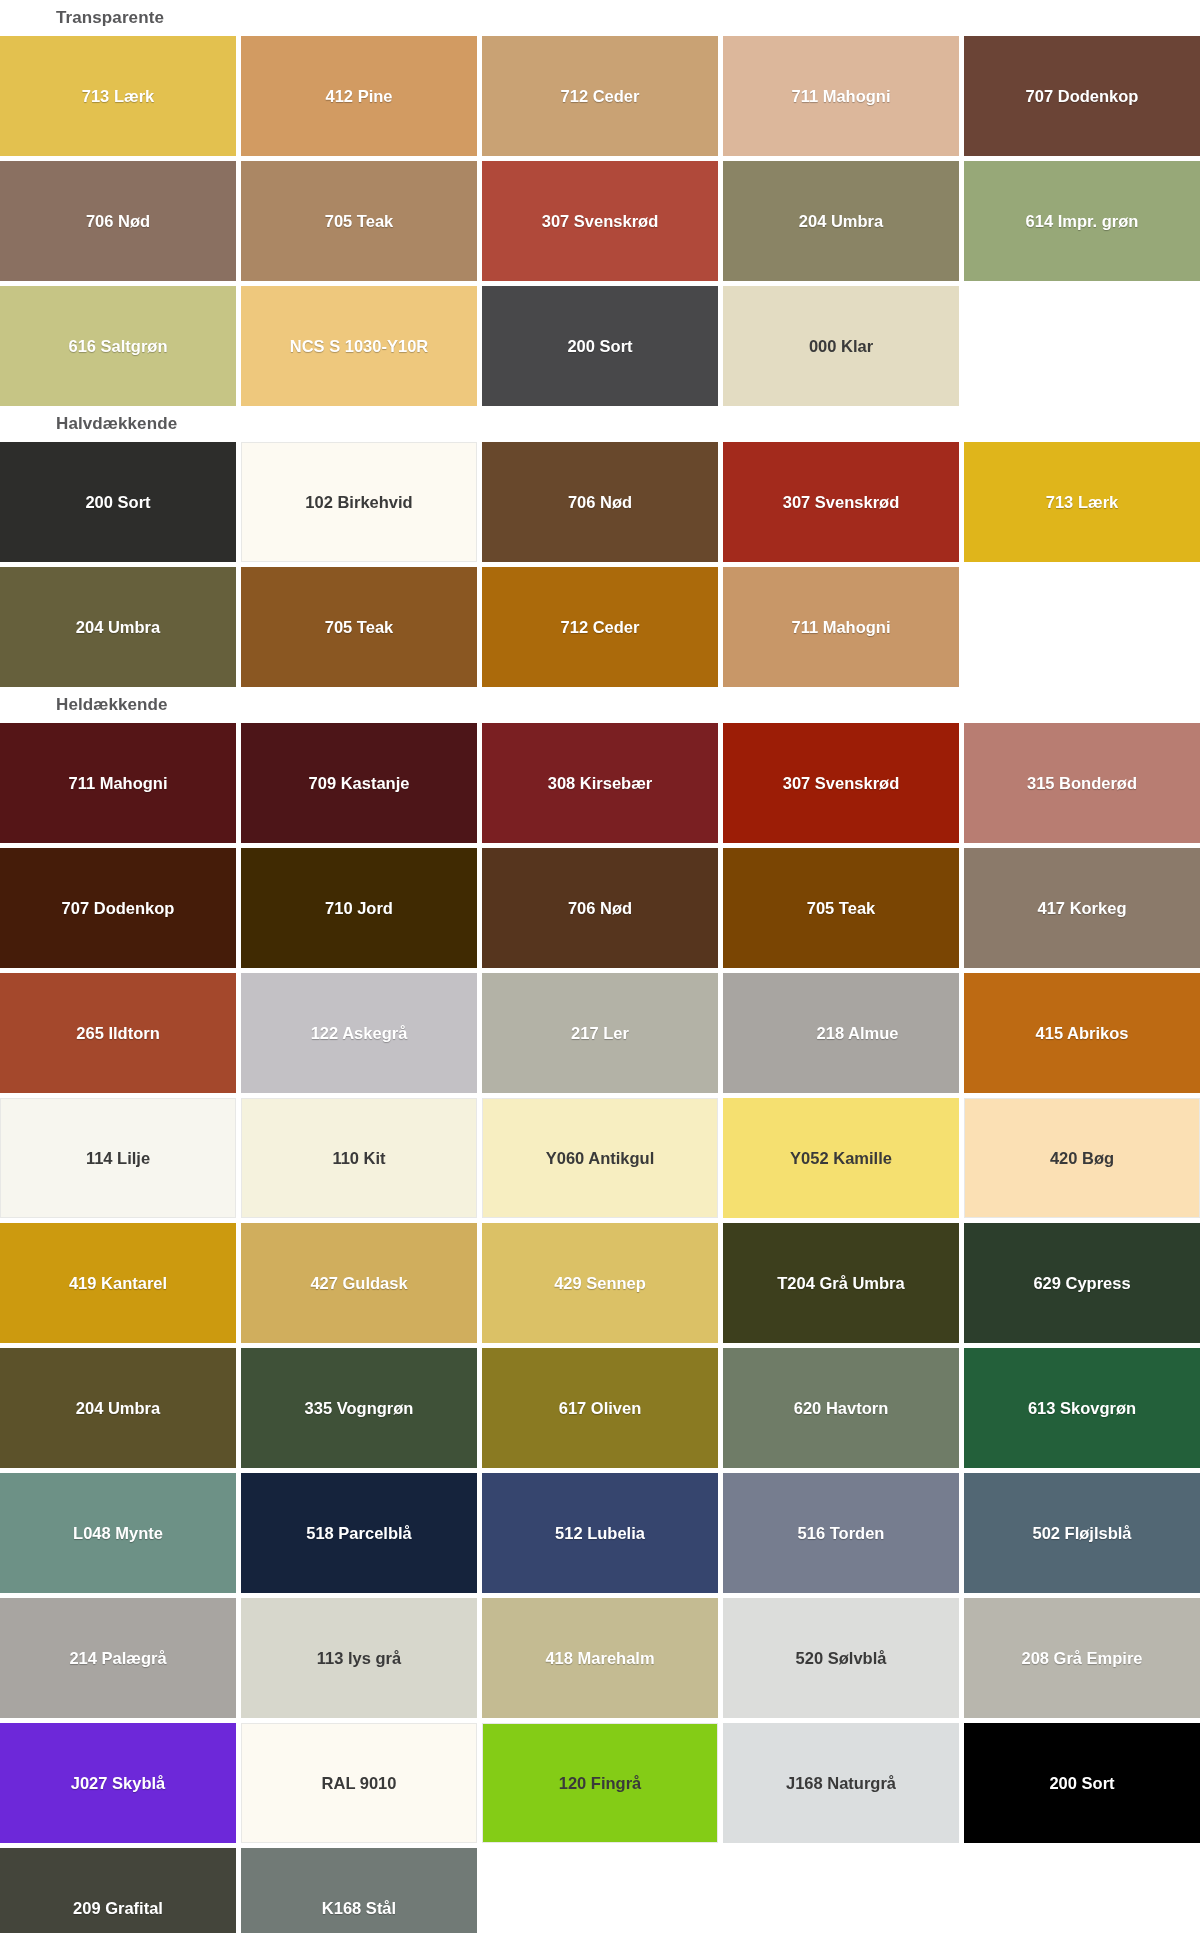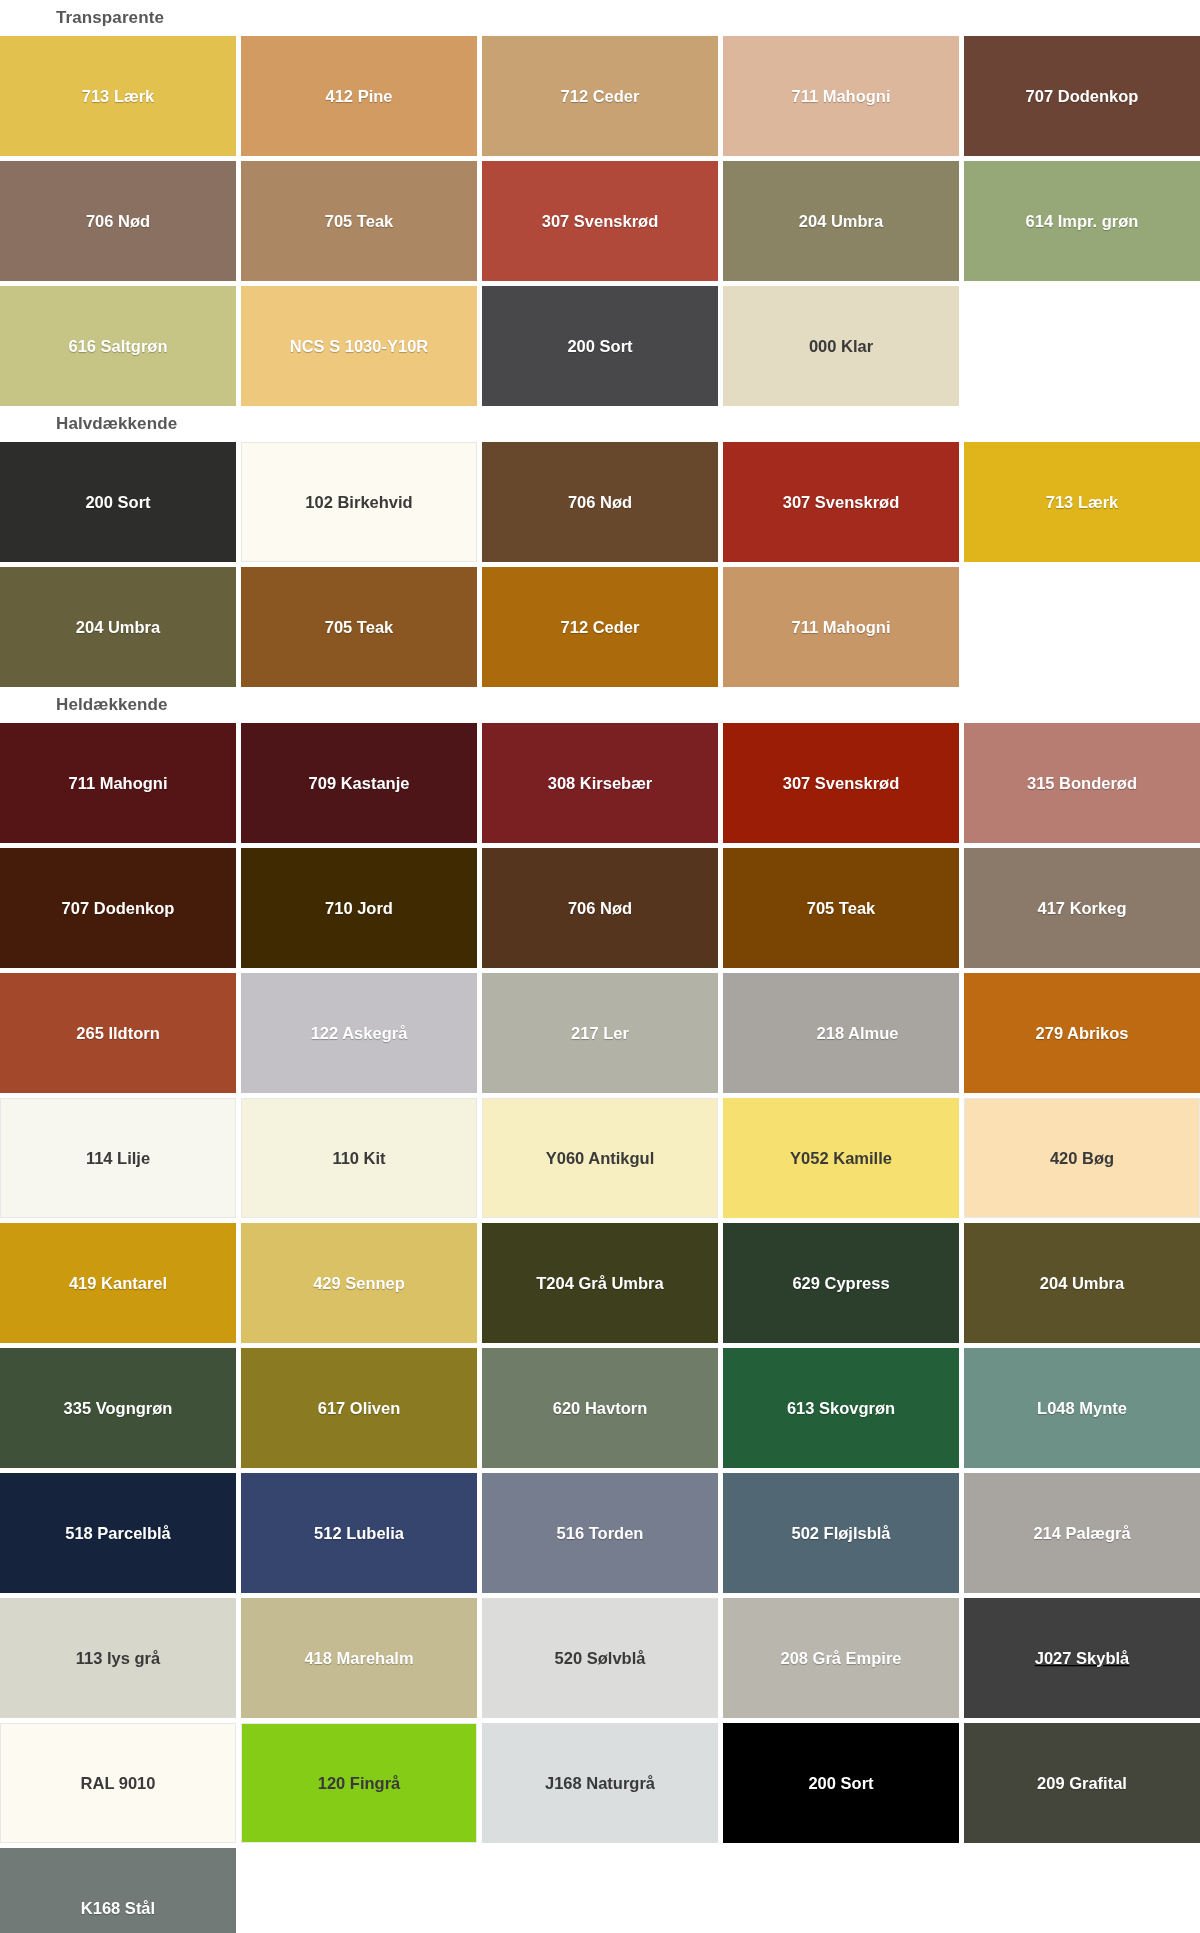--- a/index.html
+++ b/index.html
@@ -189,40 +189,43 @@
         <div class="swatch" style="background-color: rgb(195, 193, 197);">
           <span class="label" style="color: rgb(255, 255, 255); text-shadow: rgba(0, 0, 0, 0.28) 0px 1px 1px;">122 Askegrå</span>
         </div>
         <div class="swatch" style="background-color: rgb(179, 178, 166);">
           <span class="label" style="color: rgb(255, 255, 255); text-shadow: rgba(0, 0, 0, 0.28) 0px 1px 1px;">217 Ler</span>
         </div>
         <div class="swatch" style="background-color: rgb(168, 165, 161); padding-left: 41px;">
           <span class="label" style="color: rgb(255, 255, 255); text-shadow: rgba(0, 0, 0, 0.28) 0px 1px 1px;">218 Almue</span>
         </div>
         <div class="swatch" style="background-color: rgb(189, 106, 19);">
-          <span class="label" style="color: rgb(255, 255, 255); text-shadow: rgba(0, 0, 0, 0.28) 0px 1px 1px;">279 Abrikos</span>
+          <span class="label" style="color: rgb(255, 255, 255); text-shadow: rgba(0, 0, 0, 0.28) 0px 1px 1px;">415 Abrikos</span>
         </div>
         <div class="swatch bordered" style="background-color: rgb(247, 246, 239);">
           <span class="label" style="color: rgb(58, 58, 58);">114 Lilje</span>
         </div>
         <div class="swatch bordered" style="background-color: rgb(245, 242, 221);">
           <span class="label" style="color: rgb(58, 58, 58);">110 Kit</span>
         </div>
         <div class="swatch bordered" style="background-color: rgb(247, 238, 193);">
           <span class="label" style="color: rgb(58, 58, 58);">Y060 Antikgul</span>
         </div>
         <div class="swatch" style="background-color: rgb(245, 224, 112);">
           <span class="label" style="color: rgb(58, 58, 58);">Y052 Kamille</span>
         </div>
         <div class="swatch bordered" style="background-color: rgb(251, 224, 180);">
           <span class="label" style="color: rgb(58, 58, 58);">420 Bøg</span>
         </div>
         <div class="swatch" style="background-color: rgb(204, 154, 15);">
           <span class="label" style="color: rgb(255, 255, 255); text-shadow: rgba(0, 0, 0, 0.28) 0px 1px 1px;">419 Kantarel</span>
         </div>
+        <div class="swatch" style="background-color: rgb(208, 174, 93);">
+          <span class="label" style="color: rgb(255, 255, 255); text-shadow: rgba(0, 0, 0, 0.28) 0px 1px 1px;">427 Guldask</span>
+        </div>
         <div class="swatch" style="background-color: rgb(219, 193, 102);">
           <span class="label" style="color: rgb(255, 255, 255); text-shadow: rgba(0, 0, 0, 0.28) 0px 1px 1px;">429 Sennep</span>
         </div>
         <div class="swatch" style="background-color: rgb(61, 63, 29);">
           <span class="label" style="color: rgb(255, 255, 255); text-shadow: rgba(0, 0, 0, 0.28) 0px 1px 1px;">T204 Grå Umbra</span>
         </div>
         <div class="swatch" style="background-color: rgb(44, 62, 44);">
           <span class="label" style="color: rgb(255, 255, 255); text-shadow: rgba(0, 0, 0, 0.28) 0px 1px 1px;">629 Cypress</span>
         </div>
         <div class="swatch" style="background-color: rgb(92, 82, 42);">
@@ -263,21 +266,21 @@
         </div>
         <div class="swatch" style="background-color: rgb(196, 187, 146);">
           <span class="label" style="color: rgb(255, 255, 255); text-shadow: rgba(0, 0, 0, 0.28) 0px 1px 1px;">418 Marehalm</span>
         </div>
         <div class="swatch" style="background-color: rgb(220, 221, 219);">
           <span class="label" style="color: rgb(58, 58, 58);">520 Sølvblå</span>
         </div>
         <div class="swatch" style="background-color: rgb(184, 182, 173);">
           <span class="label" style="color: rgb(255, 255, 255); text-shadow: rgba(0, 0, 0, 0.28) 0px 1px 1px;">208 Grå Empire</span>
         </div>
-        <div class="swatch" style="background-color: #404040; text-decoration: underline;">
+        <div class="swatch" style="background-color: #6d28d9;">
           <span class="label" style="color: rgb(255, 255, 255); text-shadow: rgba(0, 0, 0, 0.28) 0px 1px 1px;">J027 Skyblå</span>
         </div>
         <div class="swatch bordered" style="background-color: rgb(253, 250, 242);">
           <span class="label" style="color: rgb(58, 58, 58);">RAL 9010</span>
         </div>
         <div class="swatch bordered" style="background-color: #84cc16;">
           <span class="label" style="color: rgb(58, 58, 58);">120 Fingrå</span>
         </div>
         <div class="swatch" style="background-color: rgb(219, 222, 223);">
           <span class="label" style="color: rgb(58, 58, 58);">J168 Naturgrå</span>

